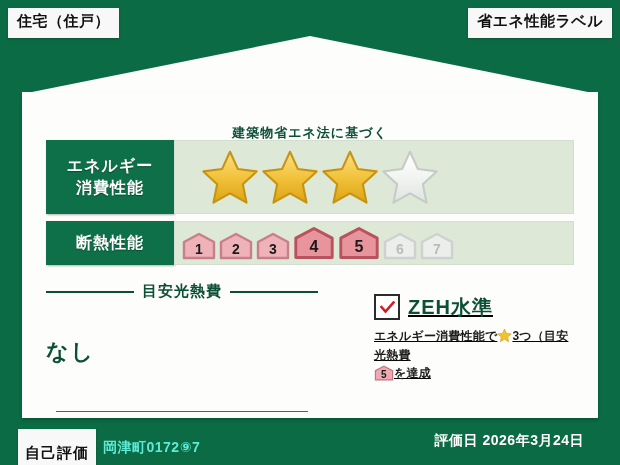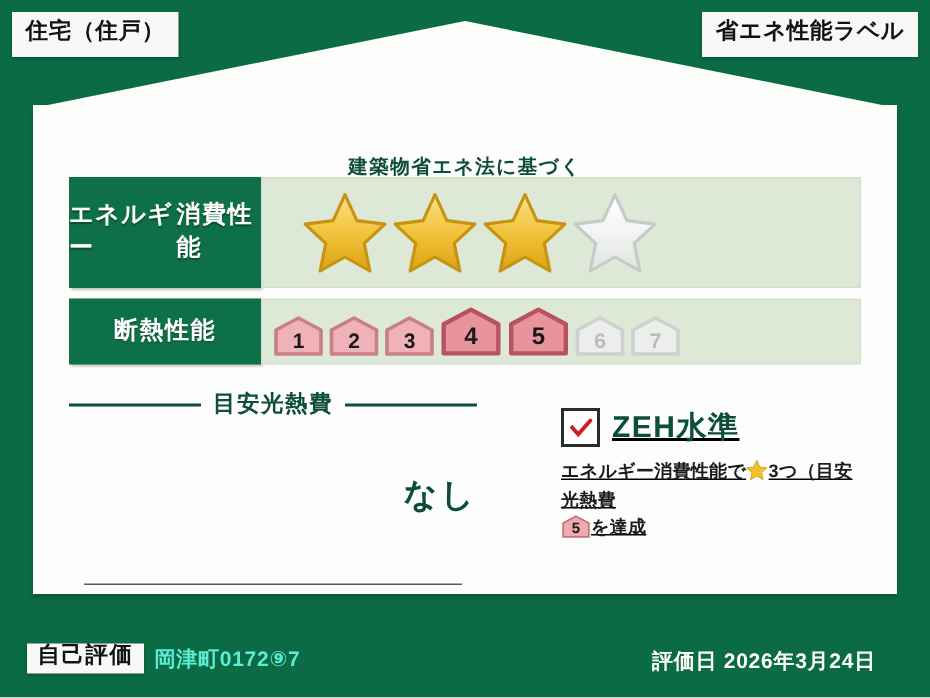--- a/index.html
+++ b/index.html
@@ -31,21 +31,21 @@
     white-space: nowrap;
     box-shadow: 0 1px 2px rgba(0,0,0,0.25);
   }
   #tag-dwelling { left: 8px;  top: 8px; }
   #tag-renewable { right: 8px; top: 8px; }
 
   
   .house {
     position: absolute;
     left: 22px;
-    top: 14px;
+    top: 36px;
     width: 459px;
     height: 382px;
   }
   .roof {
     position: absolute;
     left: 0;
     top: 0;
     width: 576px;
     height: 62px;
   }
@@ -98,21 +98,21 @@
     margin-bottom: 7px;
   }
   .perf-label {
     flex: 0 0 128px;
     background: #0e7049;
     color: #ffffff;
     font-size: 16px;
     font-weight: 700;
     letter-spacing: 1px;
     display: flex;
-    flex-direction: row;
+    flex-direction: column;
     align-items: center;
     justify-content: center;
     line-height: 1.35;
     text-shadow: 0 1px 1px rgba(0,0,0,0.35);
     box-shadow: 1px 1px 2px rgba(0,0,0,0.3);
   }
   .perf-value {
     flex: 1 1 auto;
     background: #dde8d7;
     display: flex;
@@ -183,21 +183,21 @@
     font-weight: 700;
     letter-spacing: 1px;
     margin-top: 2px;
   }
   .cost-head .rule {
     flex: 1 1 auto;
     height: 2px;
     background: #0d4f36;
   }
   .cost-value {
-    text-align: right;
+    text-align: left;
     font-size: 22px;
     font-weight: 700;
     color: #0d4f36;
     letter-spacing: 2px;
     margin-top: 36px;
   }
   .cost-bottom-rule {
     height: 1px;
     background: #5b5b5b;
     margin: 44px 10px 0 10px;
@@ -268,21 +268,21 @@
     display: flex;
     align-items: center;
     gap: 7px;
   }
   .self-eval {
     background: #f7f8f7;
     color: #111111;
     font-size: 15px;
     font-weight: 700;
     letter-spacing: 1px;
-    padding: 0 7px 5px 7px;
+    padding: 16px 7px 5px 7px;
     line-height: 1;
     box-shadow: 0 1px 2px rgba(0,0,0,0.25);
   }
   .address {
     color: #5eead4;
     font-size: 14px;
     font-weight: 700;
     letter-spacing: 0.5px;
     line-height: 1;
   }

